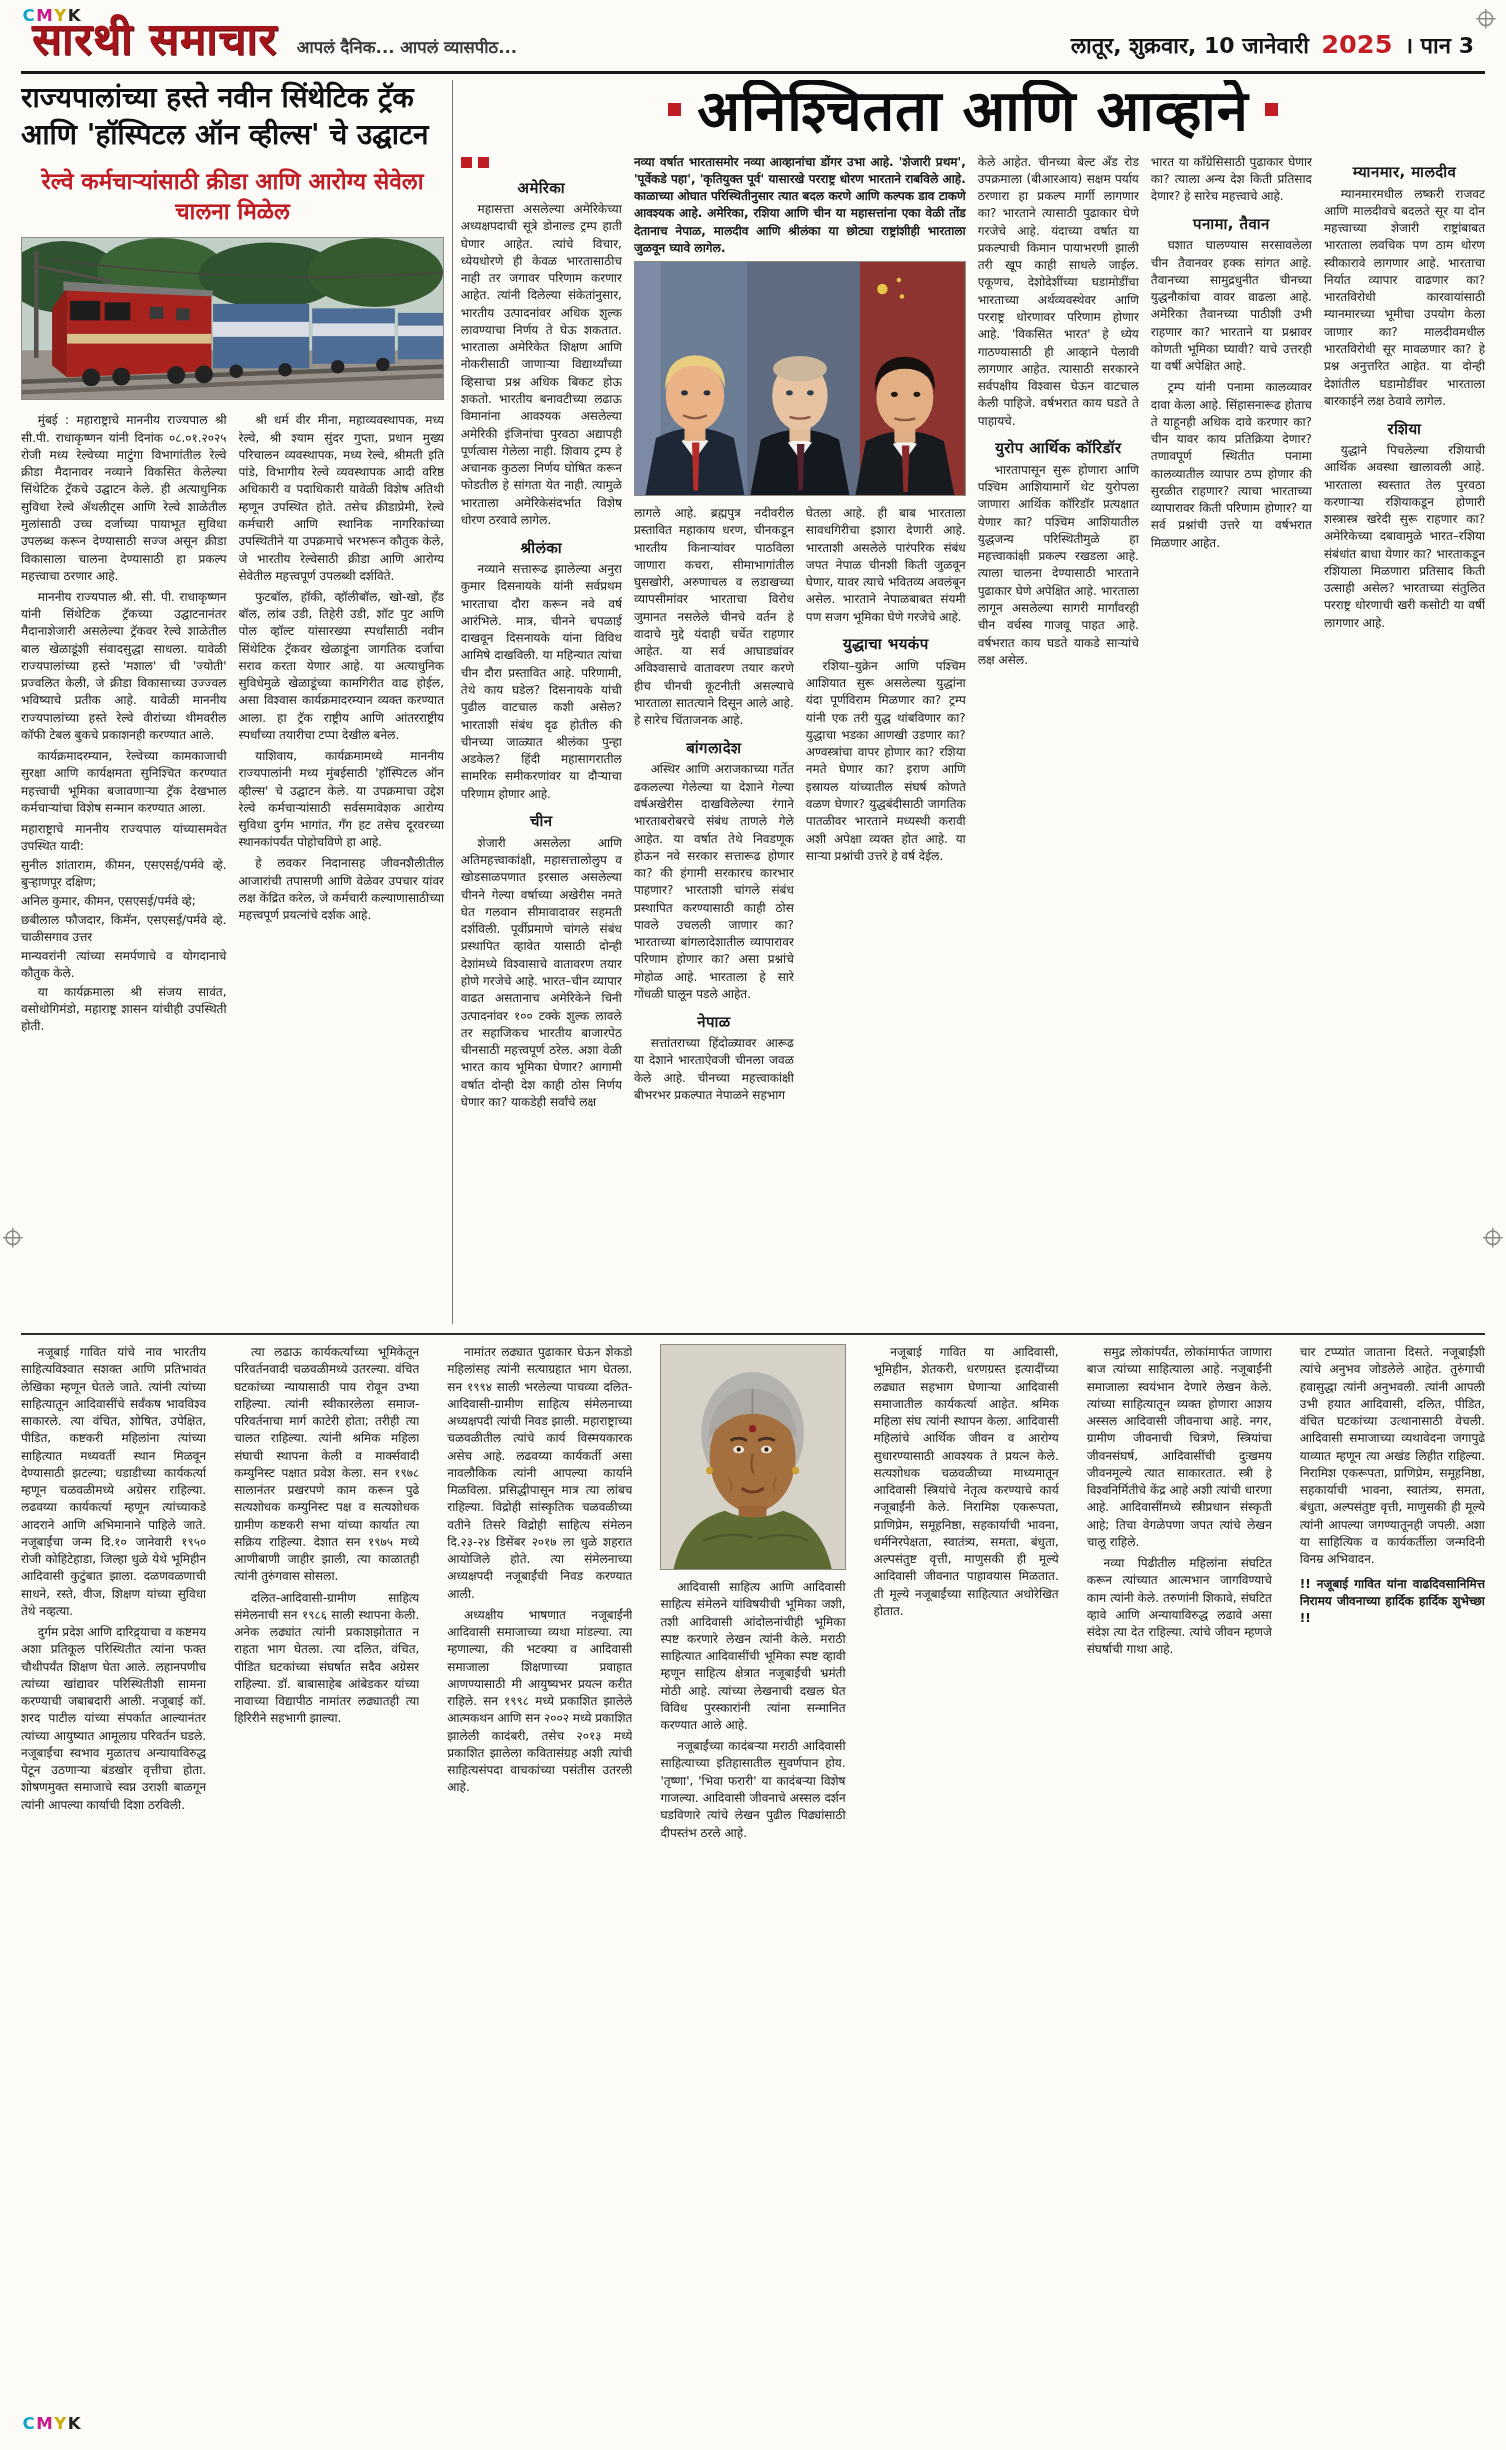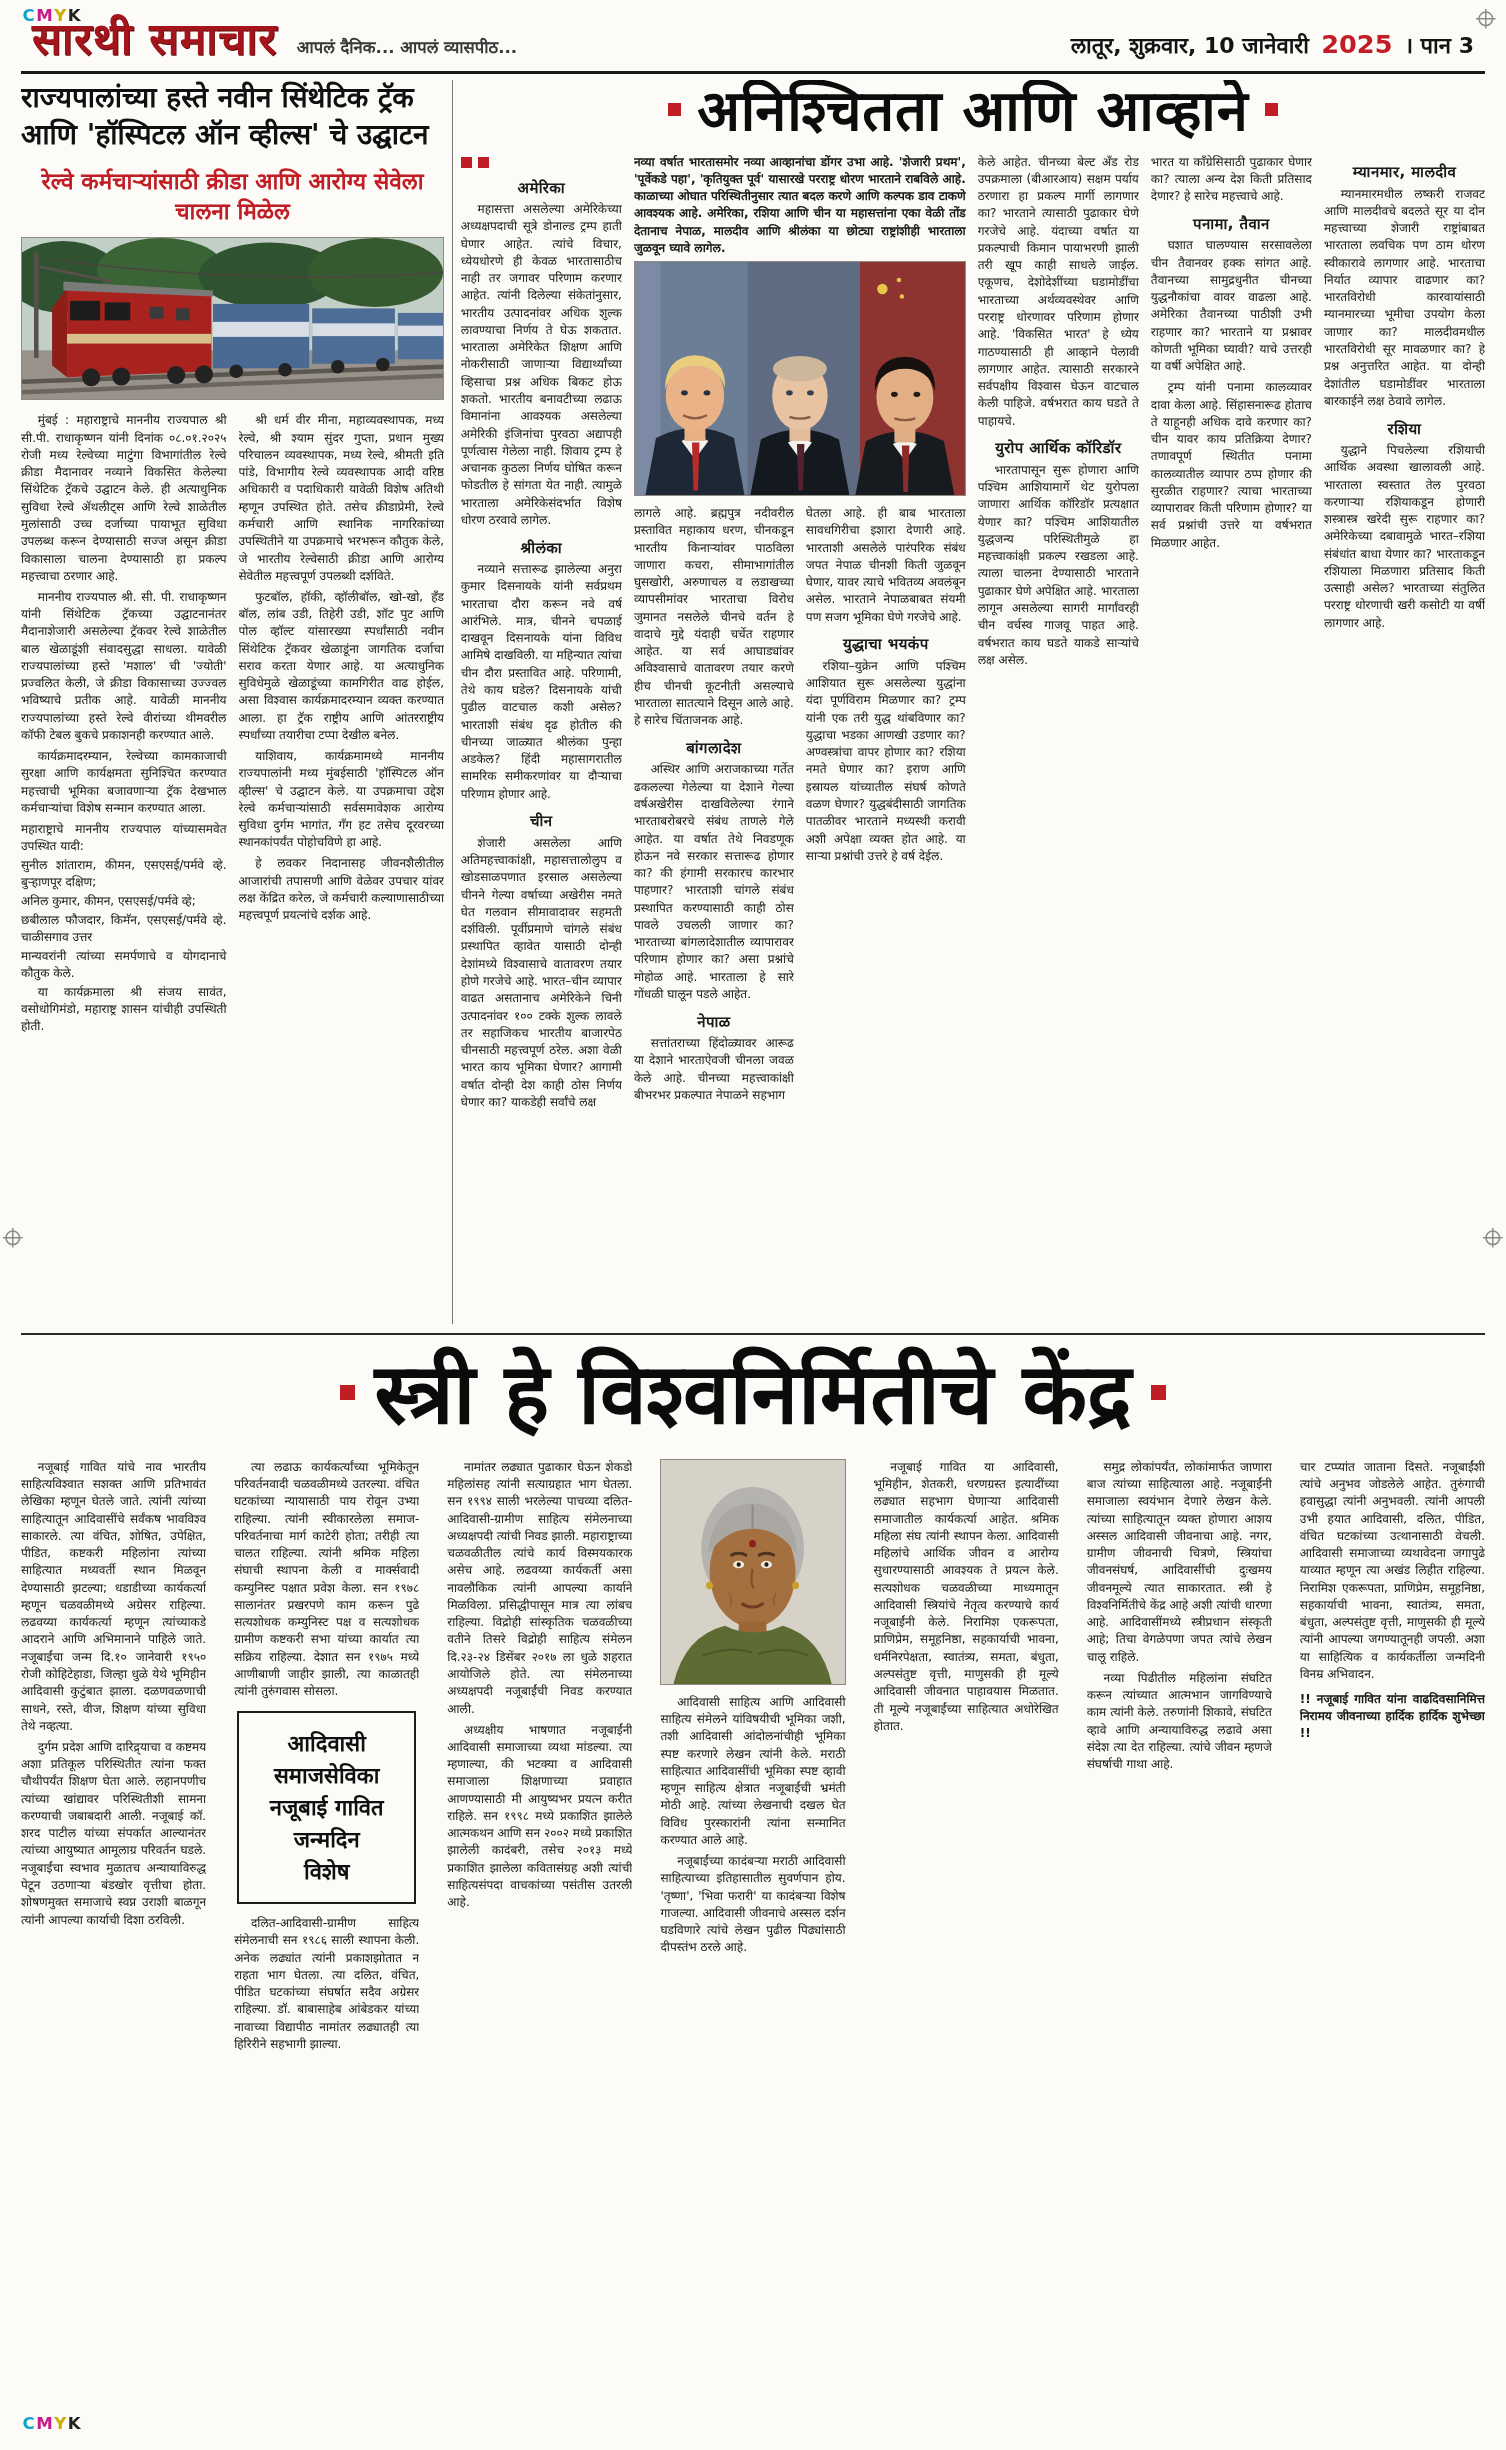--- a/index.html
+++ b/index.html
@@ -264,37 +264,29 @@
           <p>युद्धाने पिचलेल्या रशियाची आर्थिक अवस्था खालावली आहे. भारताला स्वस्तात तेल पुरवठा करणाऱ्या रशियाकडून होणारी शस्त्रास्त्र खरेदी सुरू राहणार का? अमेरिकेच्या दबावामुळे भारत–रशिया संबंधांत बाधा येणार का? भारताकडून रशियाला मिळणारा प्रतिसाद किती उत्साही असेल? भारताच्या संतुलित परराष्ट्र धोरणाची खरी कसोटी या वर्षी लागणार आहे.</p>
         </div>
 
       </div>
     </div>
   </div>
 
   <div class="rule-2"></div>
 
   <div class="bottom-article news">
-    <h1 class="bottom-headline"><span class="red-sq"></span><span>स्त्री हे विश्वनिर्मितीचे केंद्र</span><span class="red-sq"></span></h1>
     <div class="bottom-body">
 
       <div class="col">
         <p>नजूबाई गावित यांचे नाव भारतीय साहित्यविश्वात सशक्त आणि प्रतिभावंत लेखिका म्हणून घेतले जाते. त्यांनी त्यांच्या साहित्यातून आदिवासींचे सर्वंकष भावविश्व साकारले. त्या वंचित, शोषित, उपेक्षित, पीडित, कष्टकरी महिलांना त्यांच्या साहित्यात मध्यवर्ती स्थान मिळवून देण्यासाठी झटल्या; धडाडीच्या कार्यकर्त्या म्हणून चळवळीमध्ये अग्रेसर राहिल्या. लढवय्या कार्यकर्त्या म्हणून त्यांच्याकडे आदराने आणि अभिमानाने पाहिले जाते. नजूबाईंचा जन्म दि.१० जानेवारी १९५० रोजी कोहिटेहाडा, जिल्हा धुळे येथे भूमिहीन आदिवासी कुटुंबात झाला. दळणवळणाची साधने, रस्ते, वीज, शिक्षण यांच्या सुविधा तेथे नव्हत्या.</p>
         <p>दुर्गम प्रदेश आणि दारिद्र्याचा व कष्टमय अशा प्रतिकूल परिस्थितीत त्यांना फक्त चौथीपर्यंत शिक्षण घेता आले. लहानपणीच त्यांच्या खांद्यावर परिस्थितीशी सामना करण्याची जबाबदारी आली. नजूबाई कॉ. शरद पाटील यांच्या संपर्कात आल्यानंतर त्यांच्या आयुष्यात आमूलाग्र परिवर्तन घडले. नजूबाईंचा स्वभाव मुळातच अन्यायाविरुद्ध पेटून उठणाऱ्या बंडखोर वृत्तीचा होता. शोषणमुक्त समाजाचे स्वप्न उराशी बाळगून त्यांनी आपल्या कार्याची दिशा ठरविली.</p>
       </div>
 
       <div class="col">
         <p>त्या लढाऊ कार्यकर्त्यांच्या भूमिकेतून परिवर्तनवादी चळवळीमध्ये उतरल्या. वंचित घटकांच्या न्यायासाठी पाय रोवून उभ्या राहिल्या. त्यांनी स्वीकारलेला समाज-परिवर्तनाचा मार्ग काटेरी होता; तरीही त्या चालत राहिल्या. त्यांनी श्रमिक महिला संघाची स्थापना केली व मार्क्सवादी कम्युनिस्ट पक्षात प्रवेश केला. सन १९७८ सालानंतर प्रखरपणे काम करून पुढे सत्यशोधक कम्युनिस्ट पक्ष व सत्यशोधक ग्रामीण कष्टकरी सभा यांच्या कार्यात त्या सक्रिय राहिल्या. देशात सन १९७५ मध्ये आणीबाणी जाहीर झाली, त्या काळातही त्यांनी तुरुंगवास सोसला.</p>
-        <div class="birthday-box">
-          <div>आदिवासी</div>
-          <div>समाजसेविका</div>
-          <div>नजूबाई गावित</div>
-          <div>जन्मदिन</div>
-          <div>विशेष</div>
-        </div>
         <p>दलित-आदिवासी-ग्रामीण साहित्य संमेलनाची सन १९८६ साली स्थापना केली. अनेक लढ्यांत त्यांनी प्रकाशझोतात न राहता भाग घेतला. त्या दलित, वंचित, पीडित घटकांच्या संघर्षात सदैव अग्रेसर राहिल्या. डॉ. बाबासाहेब आंबेडकर यांच्या नावाच्या विद्यापीठ नामांतर लढ्यातही त्या हिरिरीने सहभागी झाल्या.</p>
       </div>
 
       <div class="col">
         <p>नामांतर लढ्यात पुढाकार घेऊन शेकडो महिलांसह त्यांनी सत्याग्रहात भाग घेतला. सन १९९४ साली भरलेल्या पाचव्या दलित-आदिवासी-ग्रामीण साहित्य संमेलनाच्या अध्यक्षपदी त्यांची निवड झाली. महाराष्ट्राच्या चळवळीतील त्यांचे कार्य विस्मयकारक असेच आहे. लढवय्या कार्यकर्ती असा नावलौकिक त्यांनी आपल्या कार्याने मिळविला. प्रसिद्धीपासून मात्र त्या लांबच राहिल्या. विद्रोही सांस्कृतिक चळवळीच्या वतीने तिसरे विद्रोही साहित्य संमेलन दि.२३-२४ डिसेंबर २०१७ ला धुळे शहरात आयोजिले होते. त्या संमेलनाच्या अध्यक्षपदी नजूबाईंची निवड करण्यात आली.</p>
         <p>अध्यक्षीय भाषणात नजूबाईंनी आदिवासी समाजाच्या व्यथा मांडल्या. त्या म्हणाल्या, की भटक्या व आदिवासी समाजाला शिक्षणाच्या प्रवाहात आणण्यासाठी मी आयुष्यभर प्रयत्न करीत राहिले. सन १९९८ मध्ये प्रकाशित झालेले आत्मकथन आणि सन २००२ मध्ये प्रकाशित झालेली कादंबरी, तसेच २०१३ मध्ये प्रकाशित झालेला कवितासंग्रह अशी त्यांची साहित्यसंपदा वाचकांच्या पसंतीस उतरली आहे.</p>
       </div>
 
       <div class="col">
         <div class="photo portrait-photo">

